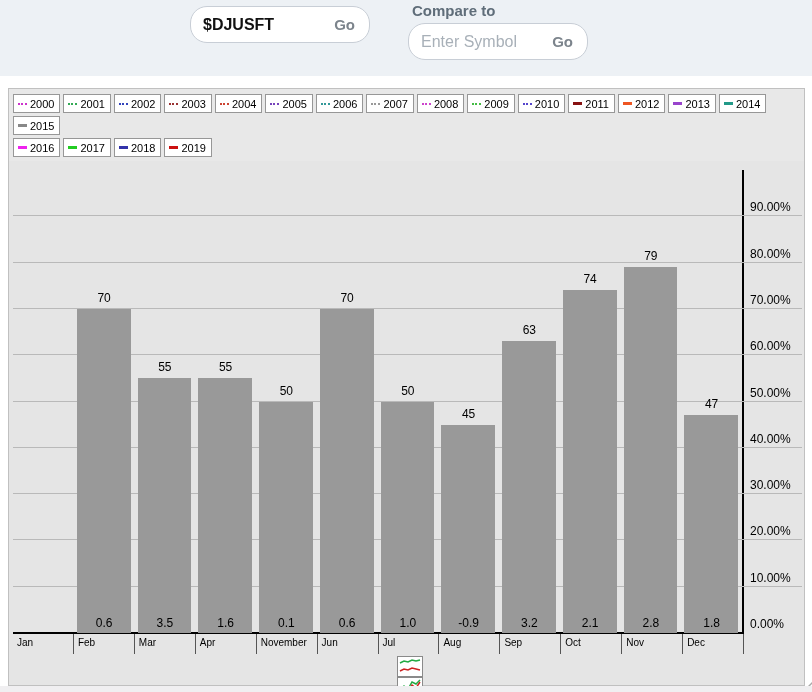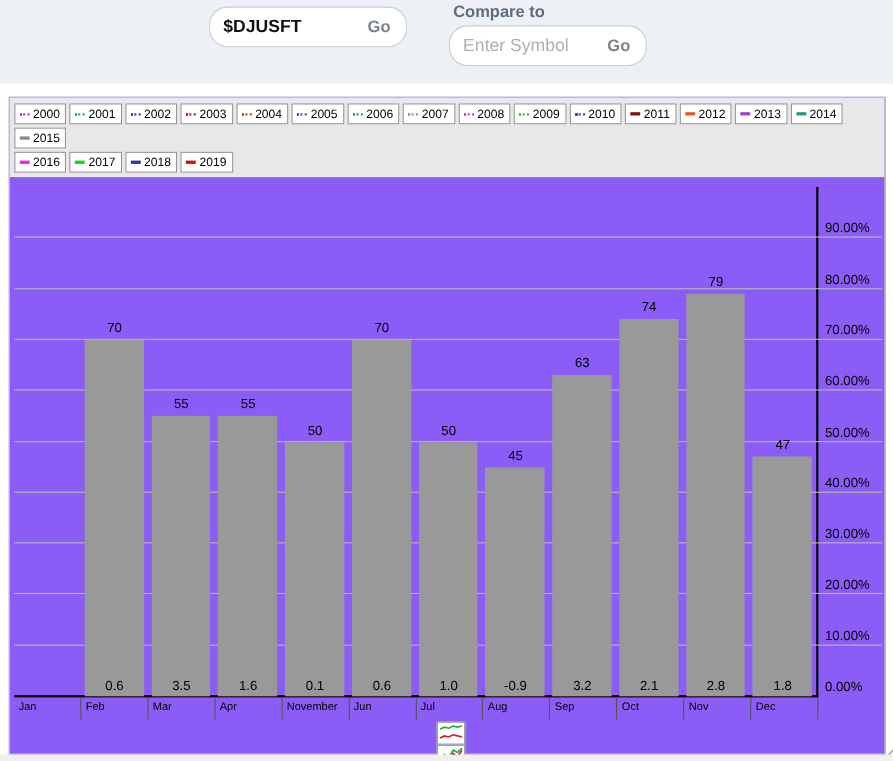--- a/index.html
+++ b/index.html
@@ -31,21 +31,21 @@
   }
   .symbox input::placeholder { color: #a8b0b8; font-weight: normal; }
   .gobtn {
     font-size: 15px; font-weight: bold; color: #7c848c; padding: 6px 14px 6px 6px;
     cursor: pointer; background: none; border: none;
     font-family: "Liberation Sans", sans-serif;
   }
   
   .panel {
     position: absolute; left: 8px; top: 88px; width: 797px; height: 598px;
-    background: #8b5cf6; border: 1px solid #c0c0c0;
+    background: #e5e5e5; border: 1px solid #c0c0c0;
   }
   .legend {
     background: #e8e8e8; padding: 5px 4px 4px 4px;
   }
   .legend-row { display: flex; flex-wrap: wrap; gap: 3px; margin-bottom: 3px; }
   .yearbtn {
     display: inline-flex; align-items: center; gap: 3px;
     background: #ffffff; border: 1px solid #979797;
     font-size: 11px; color: #000; padding: 2px 5px 2px 4px; height: 19px;
     cursor: pointer;

